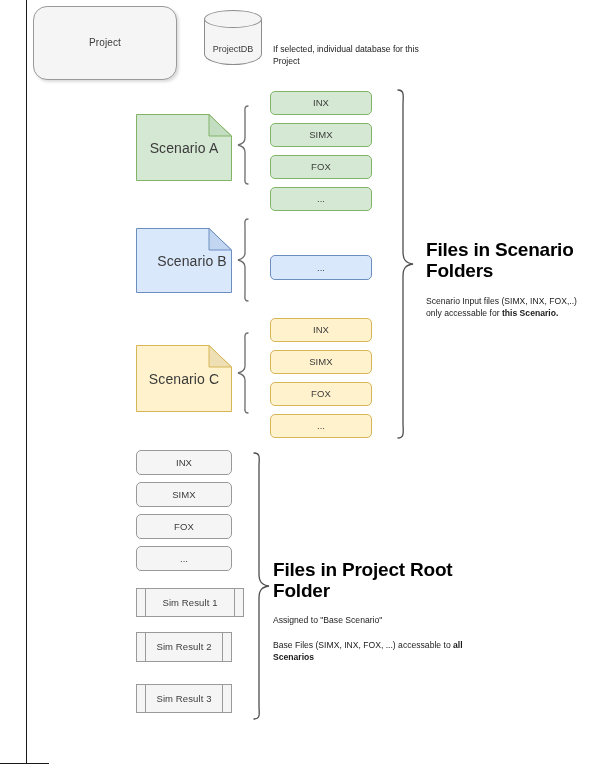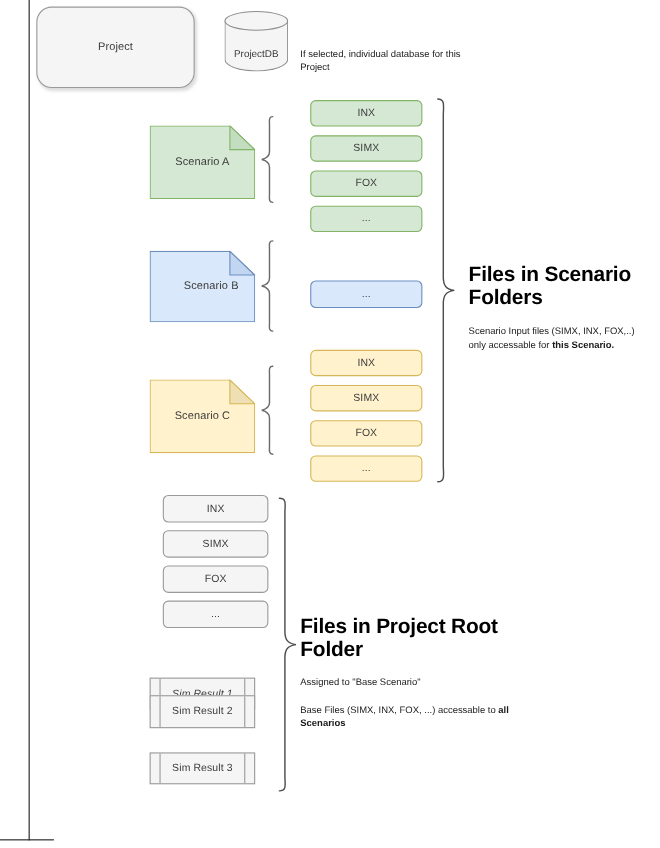--- a/index.html
+++ b/index.html
@@ -92,34 +92,33 @@
     line-height: 1.35;
   }
   .p-body b { font-weight: bold; }
 
   
   .chip {
     border-radius: 5px;
     box-sizing: border-box;
     border-width: 1px;
     border-style: solid;
-    margin-left: 12px;
   }
   .chip.green  { background: #d5e8d4; border-color: #82b366; }
   .chip.blue   { background: #dae8fc; border-color: #6c8ebf; }
   .chip.yellow { background: #fff2cc; border-color: #d6b656; }
   .chip.grey   { background: #f5f5f5; border-color: #9a9a9a; }
   .chip .node-label { font-size: 9.5px; }
 
   
   .note {
     box-sizing: border-box;
   }
   .note svg { display: block; }
-  .note .node-label { font-size: 10px; }
+  .note .node-label { font-size: 14px; }
 
   
   .pproc {
     background: #f5f5f5;
     border: 1px solid #9a9a9a;
     box-sizing: border-box;
   }
   .pproc .bar-l, .pproc .bar-r {
     position: absolute;
     top: 0; bottom: 0;
@@ -255,21 +254,21 @@
   <div class="abs chip grey" style="left:136px; top:482px; width:96px; height:25px;">
     <div class="node-label">SIMX</div>
   </div>
   <div class="abs chip grey" style="left:136px; top:514px; width:96px; height:25px;">
     <div class="node-label">FOX</div>
   </div>
   <div class="abs chip grey" style="left:136px; top:546px; width:96px; height:25px;">
     <div class="node-label">...</div>
   </div>
 
-  <div class="abs pproc" style="left:136px; top:616px; width:96px; height:29px;font-style:italic;">
+  <div class="abs pproc" style="left:136px; top:588px; width:108px; height:29px;">
     <div class="bar-l"></div>
     <div class="bar-r"></div>
     <div class="node-label">Sim Result 1</div>
   </div>
   <div class="abs pproc" style="left:136px; top:632px; width:96px; height:30px;">
     <div class="bar-l"></div>
     <div class="bar-r"></div>
     <div class="node-label">Sim Result 2</div>
   </div>
   <div class="abs pproc" style="left:136px; top:684px; width:96px; height:29px;">

